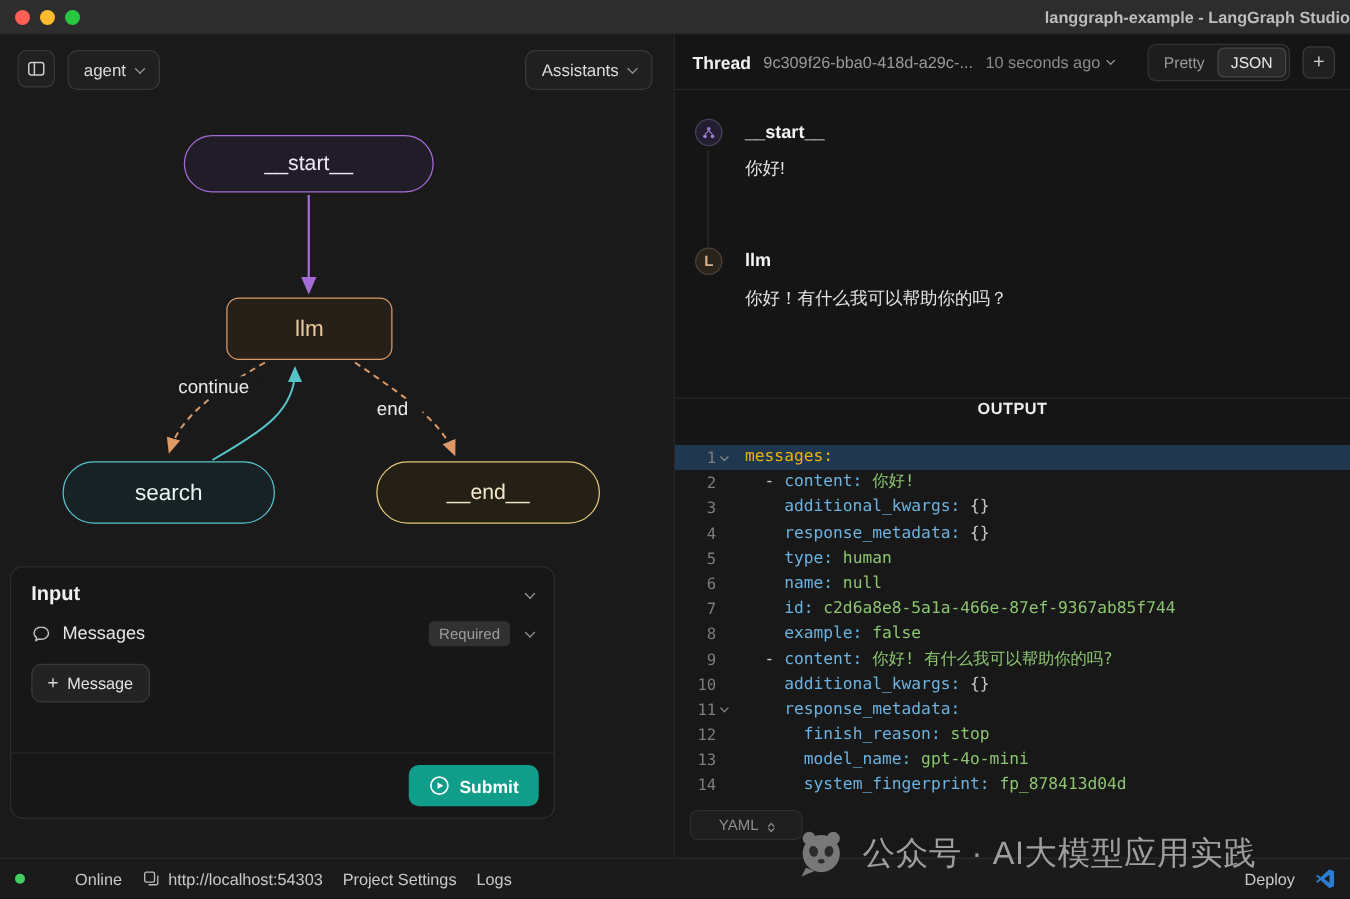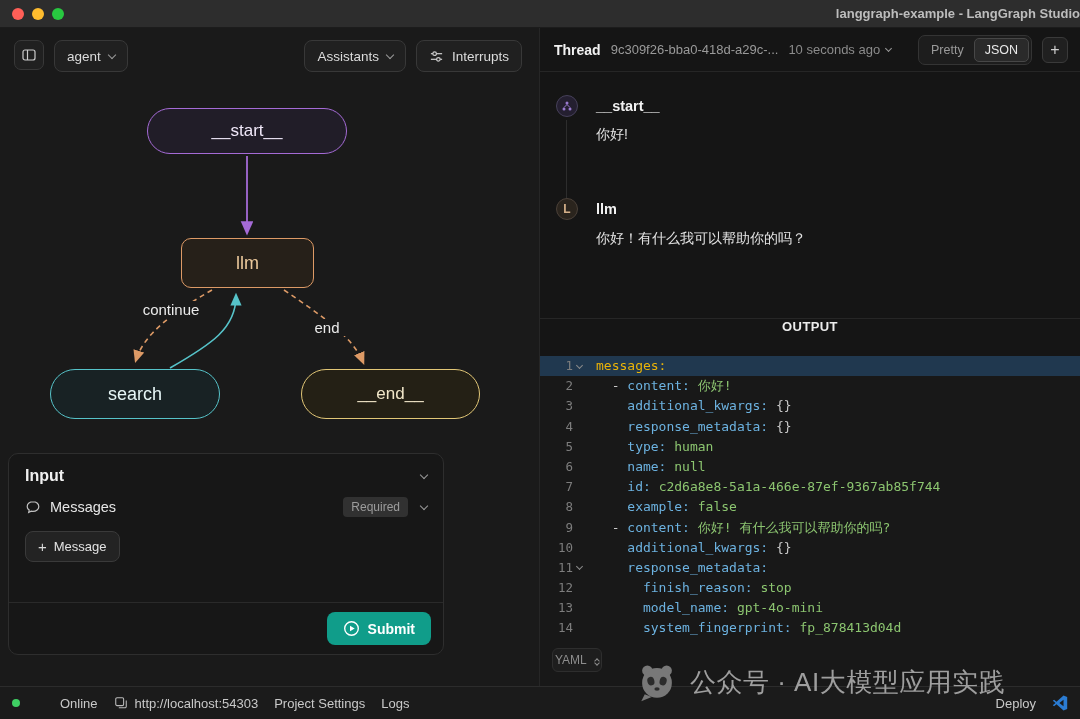--- a/index.html
+++ b/index.html
@@ -34,21 +34,21 @@
   .gnode.start .nlabel { color:#efe7f8; font-size:17px; }
   .gnode.llm { left:181px; top:140px; width:133px; height:50px; border-radius:10px; background:#262019; }
   .gnode.llm .nlabel { color:#ecc99c; font-size:18px; }
   .gnode.search { left:50px; top:271px; width:170px; height:50px; border-radius:25px; background:#182224; }
   .gnode.search .nlabel { color:#e6f6f6; font-size:18px; }
   .gnode.end { left:301px; top:271px; width:179px; height:50px; border-radius:25px; background:#242015; }
   .gnode.end .nlabel { color:#f1e6c8; font-size:17px; }
   .nlabel { font-weight:500; }
   .edge-label { position:absolute; z-index:3; color:#eaeaea; font-size:15px; text-align:center; background:#1a1a1a; padding:0 3px; }
   .edge-label.continue { left:131px; top:203px; width:80px; }
-  .edge-label.end { left:303px; top:221px; width:48px; }
+  .edge-label.end { left:290px; top:221px; width:48px; }
 
   
   .input-card { position:absolute; left:8px; top:425px; width:436px; height:202px; border:1px solid #2e2e2e; border-radius:10px; background:#171717; display:flex; flex-direction:column; }
   .ic-header { display:flex; align-items:center; justify-content:space-between; padding:13px 16px 6px 16px; }
   .ic-header .ic-title { font-size:16px; font-weight:700; color:#f0f0f0; }
   .field-row { display:flex; align-items:center; gap:9px; padding:6px 16px; }
   .field-row .fname { font-size:14.5px; color:#e6e6e6; }
   .badge { background:#313131; color:#9c9c9c; font-size:12px; padding:3px 8px; border-radius:4px; }
   .add-msg-btn { margin:8px 16px; align-self:flex-start; display:inline-flex; align-items:center; gap:7px; background:#232323; border:1px solid #3a3a3a; border-radius:8px; padding:7px 12px; font-size:13px; color:#e2e2e2; cursor:pointer; }
   .plus { font-size:15px; line-height:10px; color:#d8d8d8; }
@@ -85,21 +85,21 @@
   .code-row.sel-row { background:#20384f; }
   .gutter { width:44px; flex:0 0 44px; text-align:right; color:#7d7d7d; font-size:12.5px; padding-right:2px; display:flex; justify-content:flex-end; align-items:center; gap:4px; }
   .lnum { display:inline-block; min-width:18px; text-align:right; }
   .fold { display:inline-block; width:5px; height:5px; border-right:1.2px solid #8a8a8a; border-bottom:1.2px solid #8a8a8a; transform:rotate(45deg); margin-bottom:2px; }
   .fold.hidden { visibility:hidden; }
   .code-text { padding-left:12px; }
   .tk-k { color:#6cb2e0; }
   .tk-v { color:#8cc570; }
   .tk-p { color:#c9c9c9; }
   .tk-sel { color:#eab308; }
-  .lang-select { position:absolute; left:12px; bottom:14px; display:inline-flex; align-items:center; gap:8px; background:#1e1e1e; border:1px solid #2e2e2e; border-radius:6px; padding:4px 2px; color:#8d8d8d; font-size:12px; font-family:"Liberation Sans",sans-serif; cursor:pointer; }
+  .lang-select { position:absolute; left:12px; bottom:14px; display:inline-flex; align-items:center; gap:8px; background:#1e1e1e; border:1px solid #2e2e2e; border-radius:6px; padding:4px 22px; color:#8d8d8d; font-size:12px; font-family:"Liberation Sans",sans-serif; cursor:pointer; }
   .updown { display:flex; flex-direction:column; gap:1px; }
   .updown .chev { width:4px; height:4px; border-color:#8d8d8d; }
 
   
   .watermark { position:absolute; left:636px; top:658px; width:440px; height:48px; display:flex; align-items:center; gap:12px; z-index:40; pointer-events:none; }
   .watermark .wtext { font-size:26px; font-weight:400; color:rgba(165,165,165,0.95); white-space:nowrap; letter-spacing:.5px; }
 
   
   .statusbar { position:absolute; left:0; top:686px; width:1080px; height:33px; background:#1b1b1b; border-top:1px solid #2c2c2c; display:flex; align-items:center; gap:16px; padding:0 12px; font-size:13px; color:#c9c9c9; }
   .sb-item { display:inline-flex; align-items:center; gap:7px; cursor:pointer; }
@@ -127,29 +127,20 @@
       </svg>
     </div>
     <div class="pill-btn">
       <span>agent</span>
       <span class="chev"></span>
     </div>
     <div class="spacer"></div>
     <div class="pill-btn">
       <span>Assistants</span>
       <span class="chev"></span>
-    </div>
-    <div class="pill-btn">
-      <svg width="15" height="15" viewBox="0 0 16 16" fill="none" stroke="#cccccc" stroke-width="1.3">
-        <line x1="2" y1="5" x2="14" y2="5"></line>
-          <circle cx="6" cy="5" r="1.9" fill="#202020"></circle>
-        <line x1="2" y1="11" x2="14" y2="11"></line>
-          <circle cx="10" cy="11" r="1.9" fill="#202020"></circle>
-      </svg>
-      <span>Interrupts</span>
     </div>
   </div>
 
   <div class="graph-area">
     <svg class="edges" width="540" height="340" viewBox="0 0 540 340">
       <defs>
         <marker id="arr-p" markerWidth="9" markerHeight="9" refX="6" refY="3.5" orient="auto">
             <path d="M0,0 L8,3.5 L0,7 Z" fill="#a56bd6"></path>
           </marker>
         <marker id="arr-o" markerWidth="9" markerHeight="9" refX="6" refY="3.5" orient="auto">

